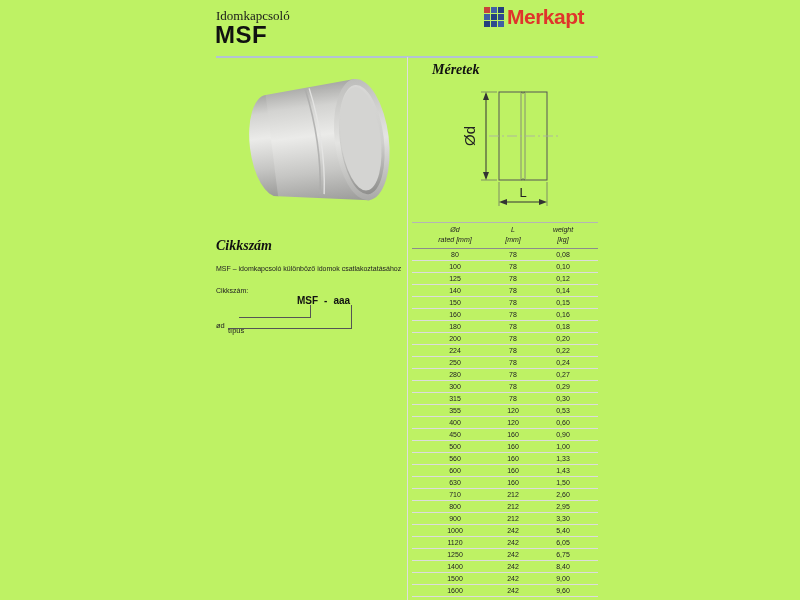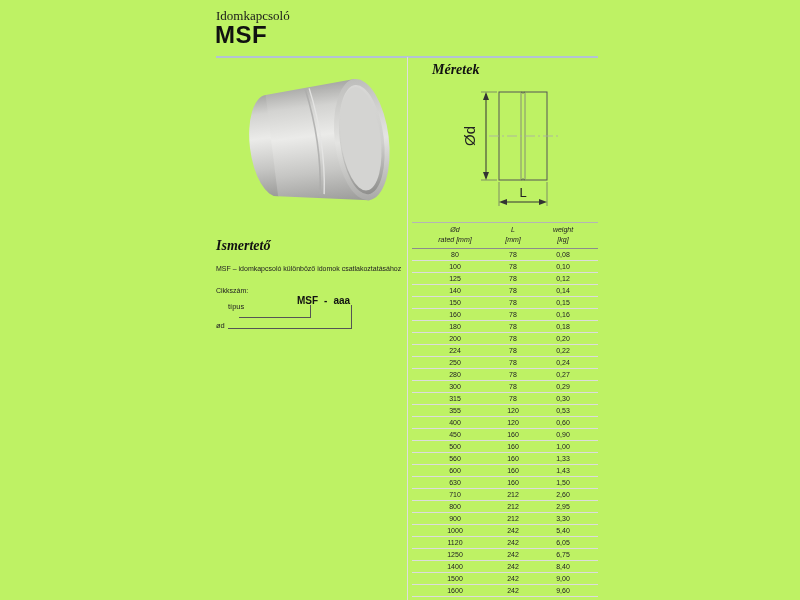--- a/index.html
+++ b/index.html
@@ -23,21 +23,21 @@
   .photo{position:absolute;left:232px;top:70px;}
   .sec-title{position:absolute;font-family:"Liberation Serif",serif;font-style:italic;
              font-weight:bold;font-size:14px;color:#111;}
   #ismerteto{left:216px;top:238px;}
   #meretek{left:432px;top:62px;}
   .desc{position:absolute;left:216px;top:265px;width:186px;font-size:7px;color:#222;}
   .order-label{position:absolute;left:216px;top:287px;font-size:7px;color:#222;}
   .code{position:absolute;left:297px;top:295px;font-size:10px;font-weight:bold;color:#111;}
   .code span{margin-right:6px;}
   .legend-label{position:absolute;font-size:7.5px;color:#222;}
-  #lg-tipus{left:216px;top:302px;padding-left:12px;}
+  #lg-tipus{left:216px;top:326px;padding-left:12px;}
   #lg-od{left:216px;top:321px;}
   .lline{position:absolute;border:0;border-bottom:1px solid #555;height:0;}
   .lvert{position:absolute;border:0;border-left:1px solid #555;width:0;}
   #tipus-h{left:239px;top:317px;width:71px;}
   #tipus-v{left:310px;top:305px;height:13px;}
   #od-h{left:228px;top:328px;width:123px;}
   #od-v{left:351px;top:305px;height:24px;}
 
   
   .dims{position:absolute;left:412px;top:222px;}
@@ -51,20 +51,34 @@
   tbody tr:first-child td{border-top:none;}
   tbody tr:last-child td{border-bottom:1px solid #dcdcdc;}
 </style>
 </head>
 <body>
 
 <div id="page">
 
   <div class="subtitle">Idomkapcsoló</div>
   <div class="title">MSF</div>
+  <div class="logo">
+    <div class="logo-grid" id="logo-grid">
+        <div style="background: rgb(200, 66, 58);"></div>
+        <div style="background: rgb(63, 95, 165);"></div>
+        <div style="background: rgb(36, 64, 126);"></div>
+        <div style="background: rgb(63, 95, 165);"></div>
+        <div style="background: rgb(36, 64, 126);"></div>
+        <div style="background: rgb(46, 74, 142);"></div>
+        <div style="background: rgb(36, 64, 126);"></div>
+        <div style="background: rgb(46, 74, 142);"></div>
+        <div style="background: rgb(63, 95, 165);"></div>
+      </div>
+    <div class="brand" id="brand-text" style="color: rgb(224, 52, 43);">Merkapt</div>
+  </div>
   <div class="head-rule"></div>
   <div class="vdivider"></div>
 
   <svg class="photo" width="172" height="148" viewBox="0 0 172 148">
     <defs>
       <linearGradient id="gBody" x1="0" y1="0" x2="0" y2="1">
         <stop offset="0" stop-color="#a7a7a5"></stop>
         <stop offset="0.18" stop-color="#d3d3d1"></stop>
         <stop offset="0.42" stop-color="#ebebe9"></stop>
         <stop offset="0.72" stop-color="#c6c6c4"></stop>
@@ -85,21 +99,21 @@
       <ellipse cx="40" cy="70" rx="22" ry="51" fill="url(#gBody)"></ellipse>
       <polygon points="40,19 130,14 130,136 40,121" fill="url(#gBody)"></polygon>
       <path d="M80,18 Q90,72 82,124" fill="none" stroke="#adadab" stroke-width="1.6" opacity="0.85"></path>
       <path d="M84,17.7 Q94,72 86,124.5" fill="none" stroke="#e6e6e4" stroke-width="1.4" opacity="0.9"></path>
       <ellipse cx="130" cy="75" rx="27" ry="61" fill="url(#gRim)"></ellipse>
       <ellipse cx="130" cy="75" rx="22" ry="55" fill="url(#gInner)"></ellipse>
       <ellipse cx="129" cy="74" rx="20" ry="52" fill="#d4d4d2"></ellipse>
     </g>
   </svg>
 
-  <div class="sec-title" id="ismerteto">Ismertető</div>
+  <div class="sec-title" id="ismerteto">Cikkszám</div>
   <div class="desc">MSF – idomkapcsoló különböző idomok csatlakoztatásához</div>
   <div class="order-label">Cikkszám:</div>
   <div class="code">
     <span>MSF</span><span>-</span><span>aaa</span>
   </div>
   <div class="legend-label" id="lg-tipus">típus</div>
   <div class="legend-label" id="lg-od">ød</div>
   <div class="lline" id="tipus-h"></div>
   <div class="lvert" id="tipus-v"></div>
   <div class="lline" id="od-h"></div>

